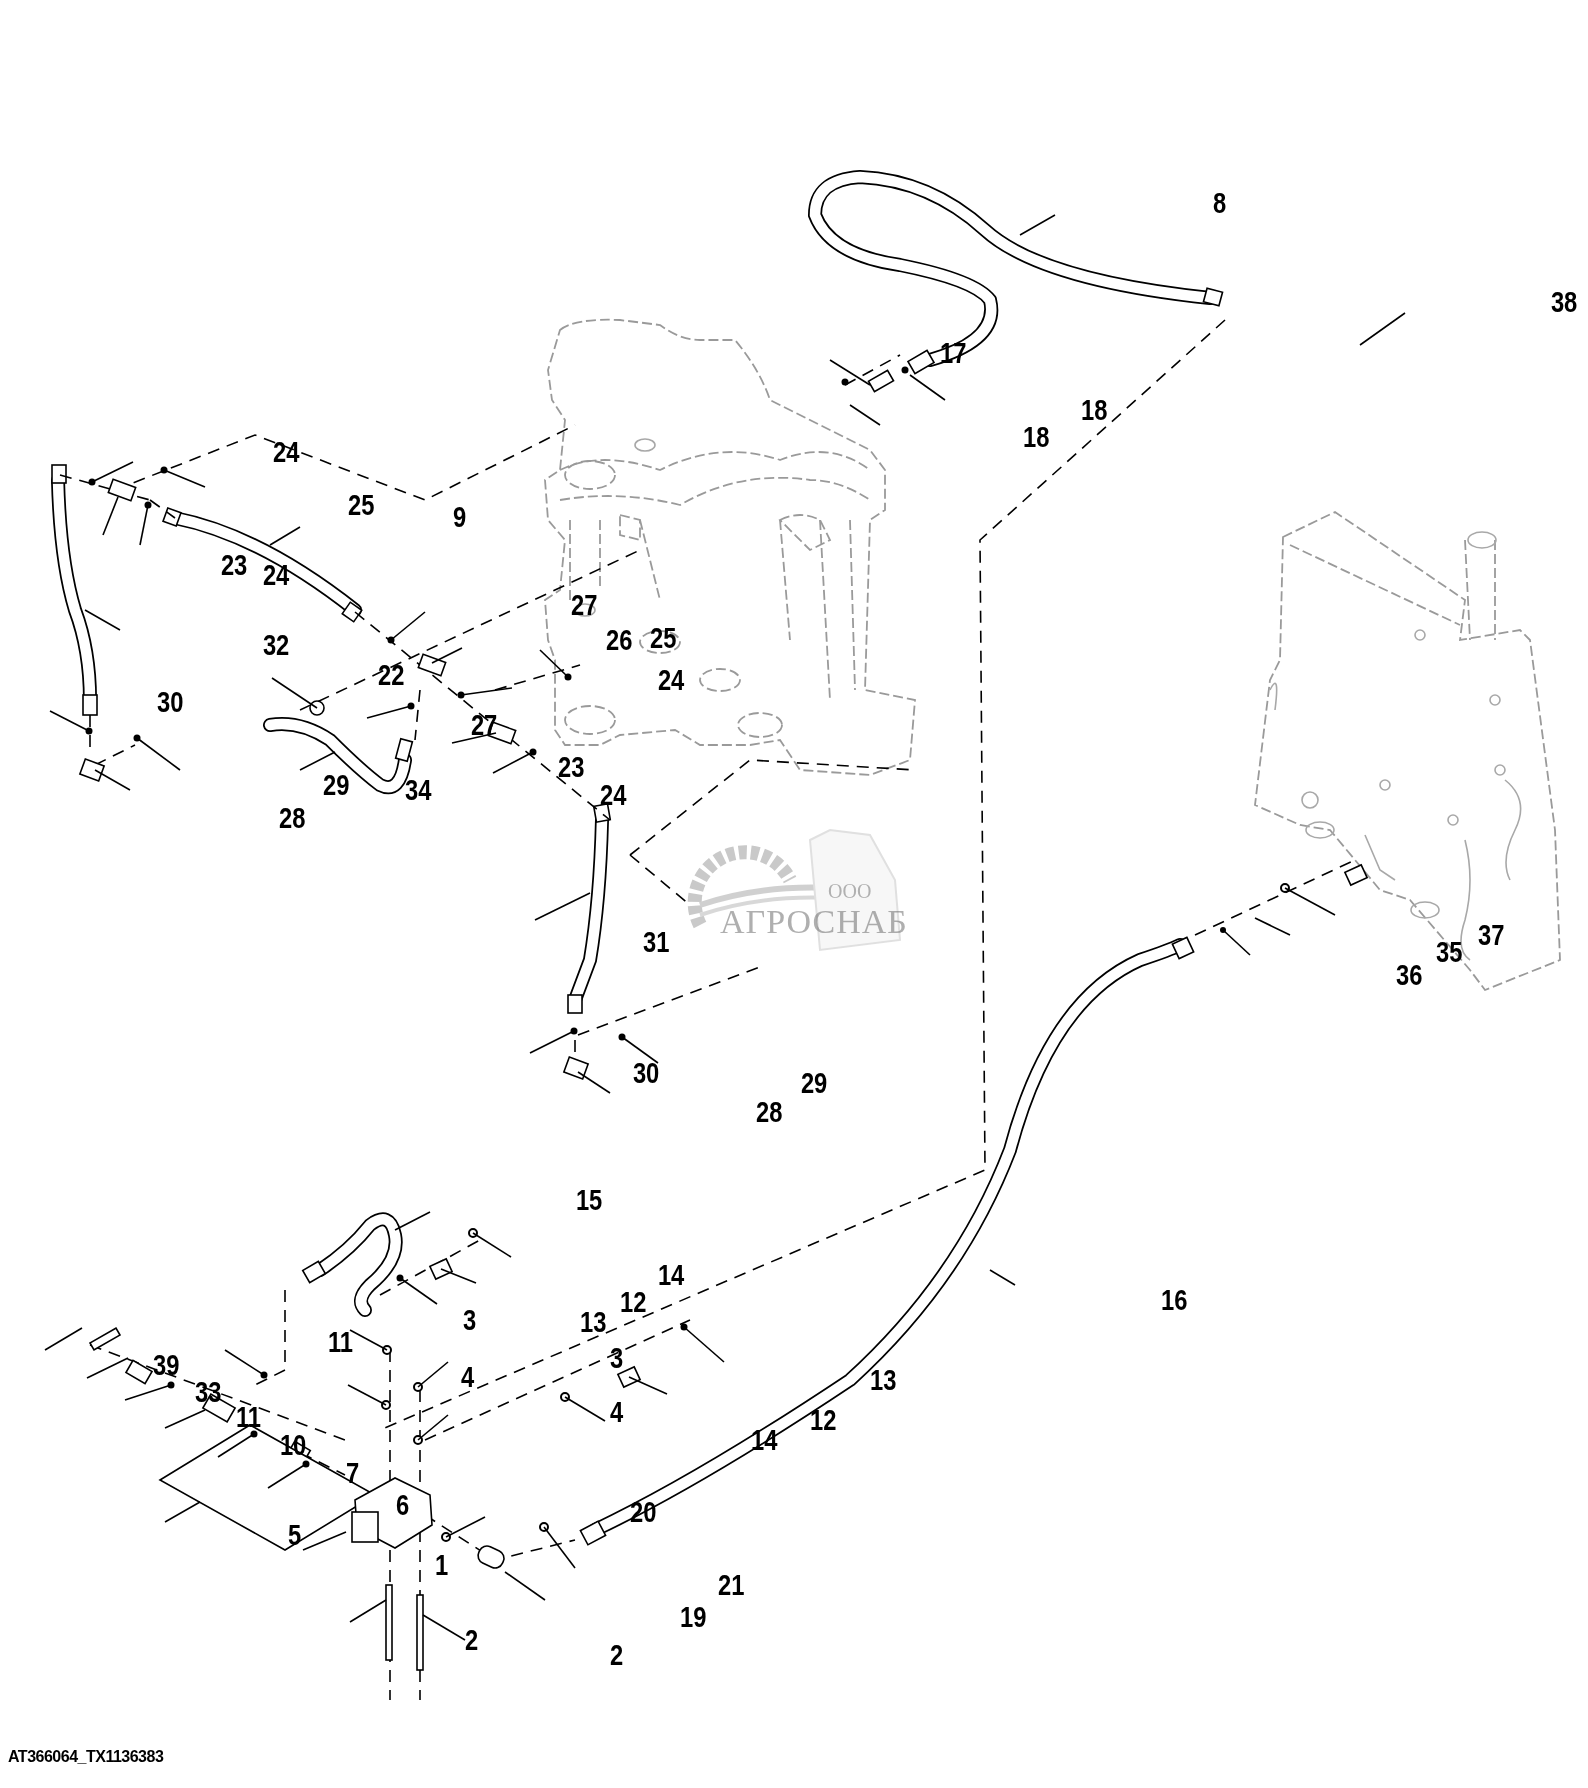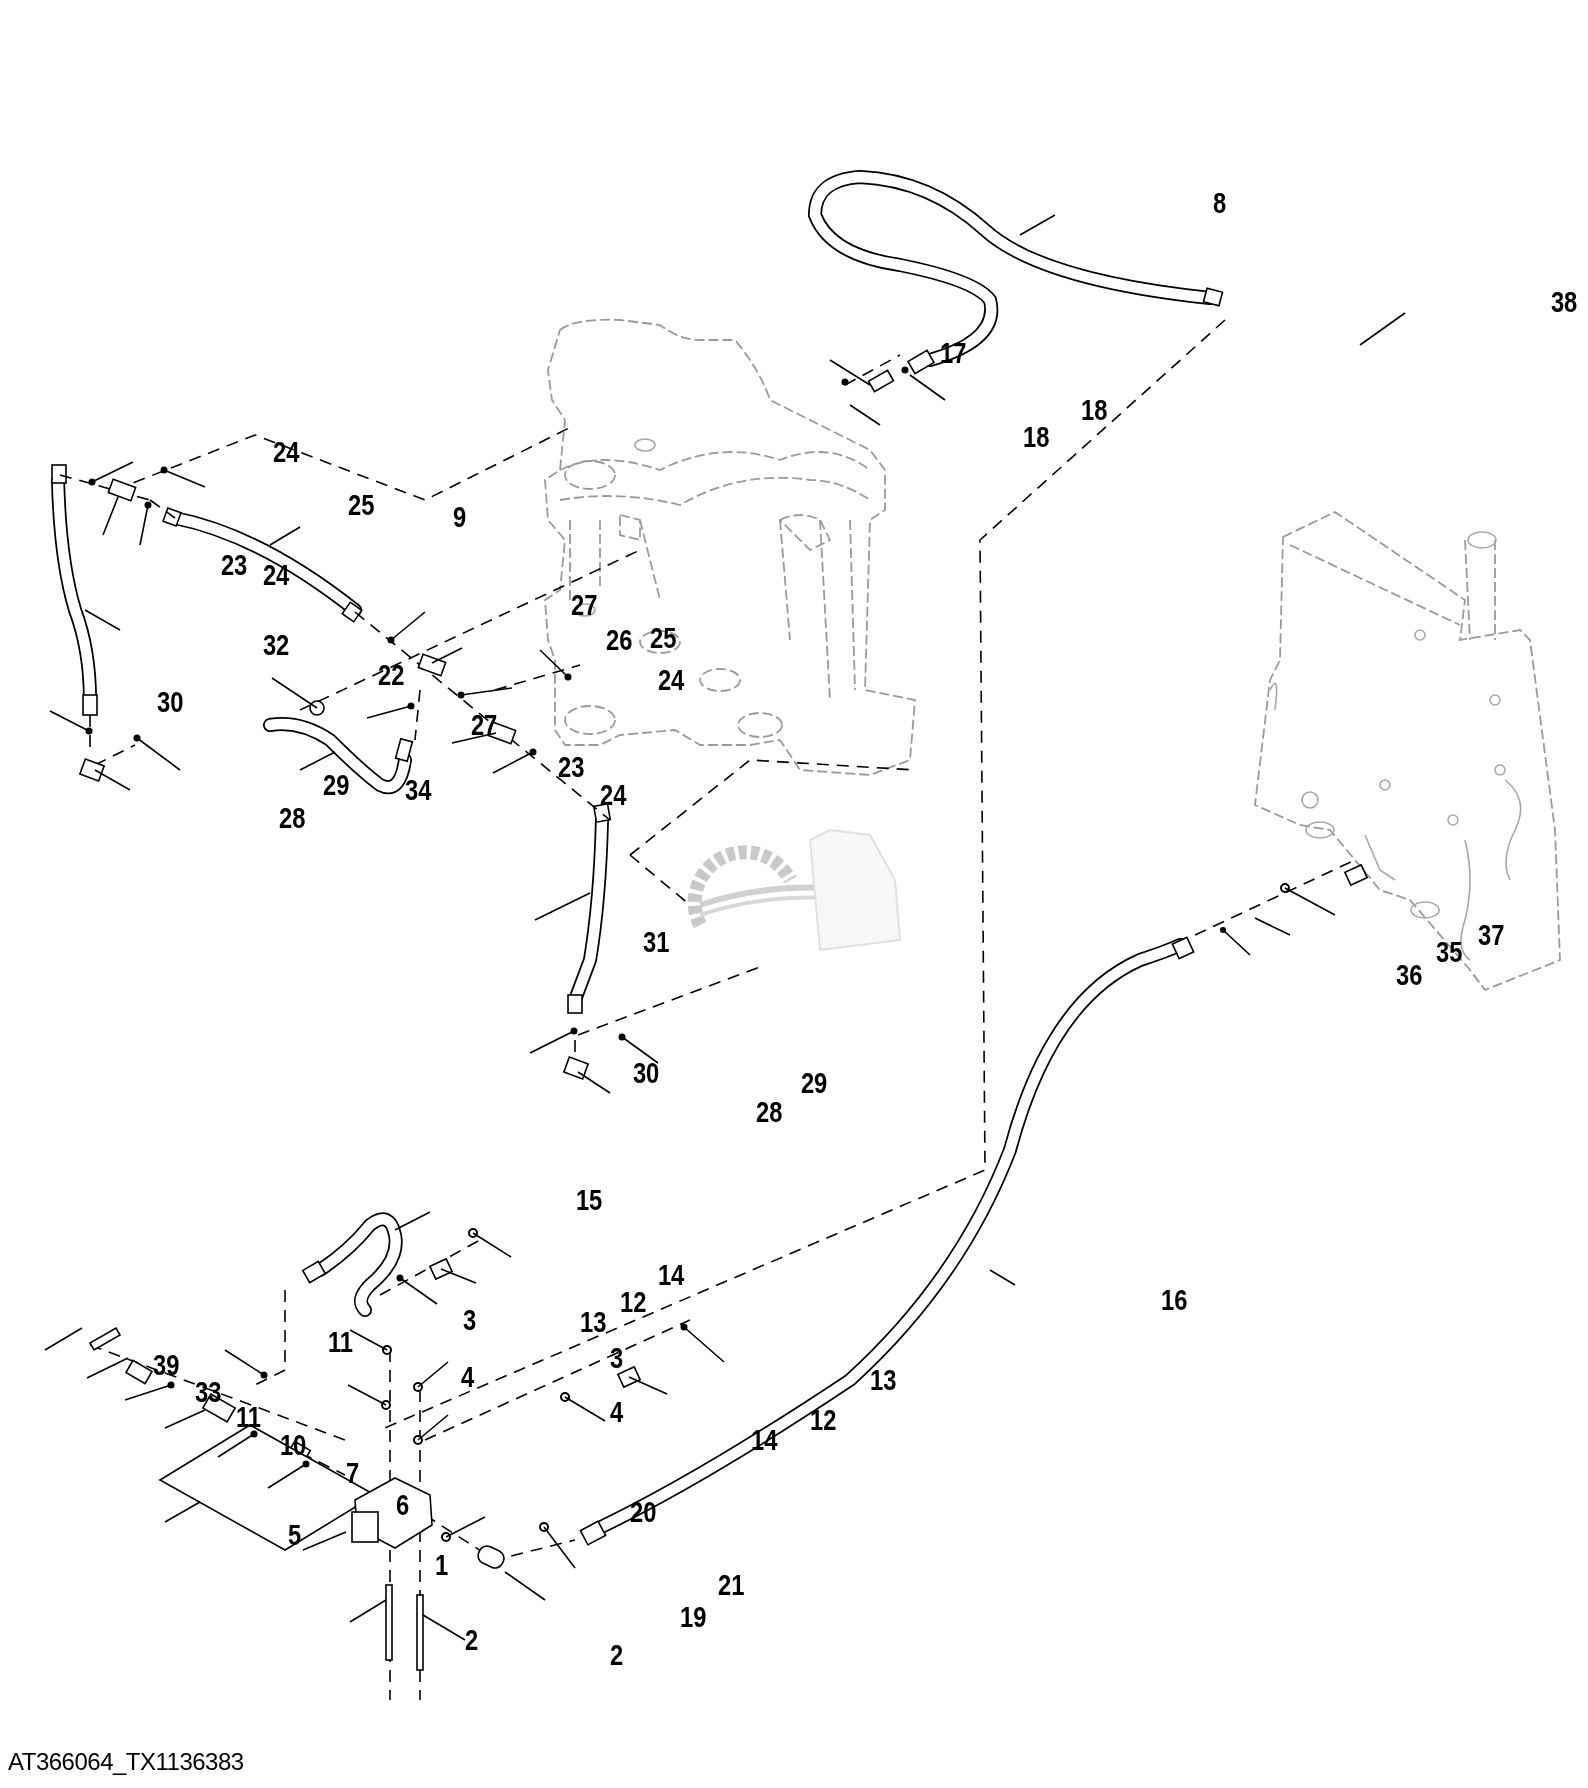--- a/index.html
+++ b/index.html
@@ -8,21 +8,21 @@
   .callout { font-family: "Liberation Sans", sans-serif; font-size: 29px; font-weight: bold; fill: #000; transform-origin: center; }
   .leader { stroke: #000; stroke-width: 1.6; fill: none; }
   .dash { stroke: #000; stroke-width: 1.6; fill: none; stroke-dasharray: 12 8; }
   .hose { stroke: #000; stroke-width: 14; fill: none; stroke-linecap: round; }
   .hose-inner { stroke: #fff; stroke-width: 10.5; fill: none; stroke-linecap: round; }
   .ghost { stroke: #9a9a9a; stroke-width: 1.8; fill: none; stroke-dasharray: 10 4; }
   .ghost-solid { stroke: #a8a8a8; stroke-width: 1.6; fill: none; }
   .part { stroke: #000; stroke-width: 1.6; fill: #fff; }
   .dot { fill: #000; }
   .ring { fill: #fff; stroke: #000; stroke-width: 2; }
-  #footer-code { position: absolute; left: 8px; top: 1748px; font-family: "Liberation Sans", sans-serif; font-weight: normal; font-size: 24px; color: #000; letter-spacing: -0.5px; }
+  #footer-code { position: absolute; left: 8px; top: 1748px; font-family: "Liberation Sans", sans-serif; font-weight: bold; font-size: 16px; color: #000; letter-spacing: -0.5px; }
   #watermark { position: absolute; left: 680px; top: 835px; width: 250px; height: 130px; opacity: 0.55; }
   #wm-ooo { position: absolute; left: 148px; top: 45px; font-family: "Liberation Serif", serif; font-size: 20px; color: #777; }
   #wm-name { position: absolute; left: 40px; top: 68px; font-family: "Liberation Serif", serif; font-size: 34px; color: #6e6e6e; letter-spacing: 1px; }
 </style>
 </head>
 <body>
 
 <div id="canvas">
 <svg id="diagram" width="1588" height="1788" viewBox="0 0 1588 1788">
 
@@ -317,15 +317,19 @@
     <text class="callout" x="145" y="1545" transform="translate(145 1545) scale(0.82 1) translate(-145 -1545)">5</text>
     <text class="callout" x="292" y="1575" transform="translate(292 1575) scale(0.82 1) translate(-292 -1575)">1</text>
     <text class="callout" x="487" y="1522" transform="translate(487 1522) scale(0.82 1) translate(-487 -1522)">20</text>
     <text class="callout" x="575" y="1595" transform="translate(575 1595) scale(0.82 1) translate(-575 -1595)">21</text>
     <text class="callout" x="537" y="1627" transform="translate(537 1627) scale(0.82 1) translate(-537 -1627)">19</text>
     <text class="callout" x="322" y="1650" transform="translate(322 1650) scale(0.82 1) translate(-322 -1650)">2</text>
     <text class="callout" x="467" y="1665" transform="translate(467 1665) scale(0.82 1) translate(-467 -1665)">2</text>
   </g>
 </svg>
 
+<div id="watermark">
+  <span id="wm-ooo">ООО</span>
+  <span id="wm-name">АГРОСНАБ</span>
+</div>
 
 <div id="footer-code">AT366064_TX1136383</div>
 </div>
 
 </body></html>

